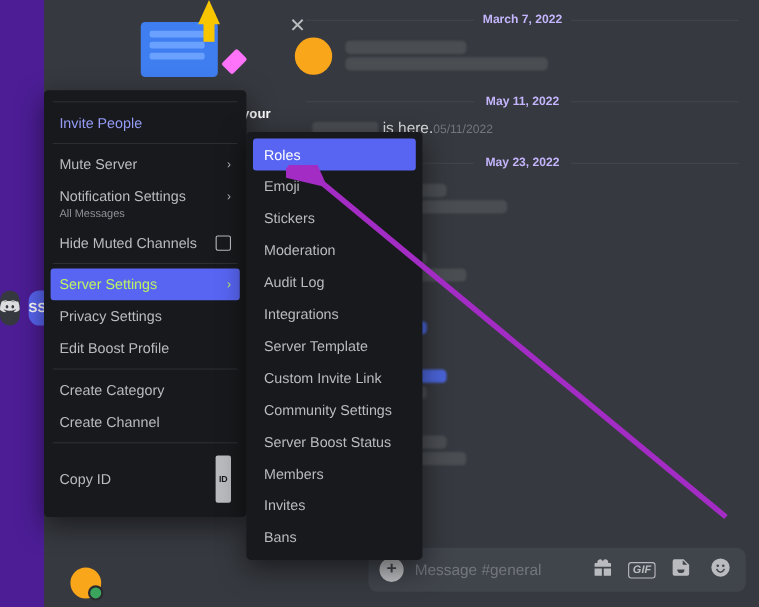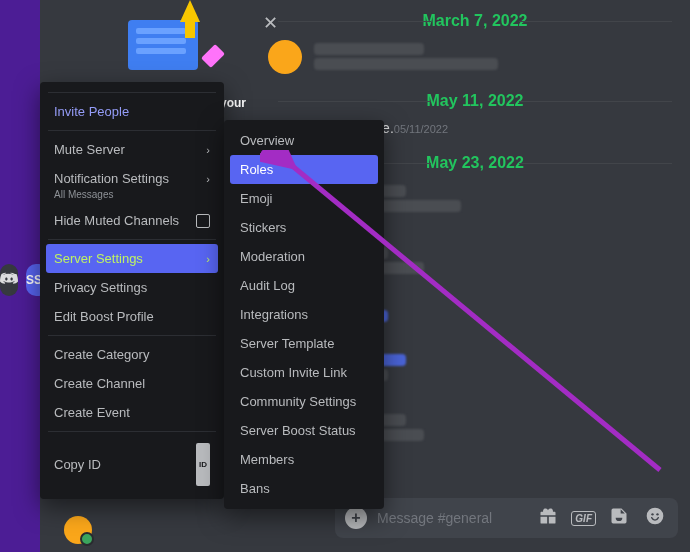--- a/index.html
+++ b/index.html
@@ -11,21 +11,21 @@
   .guild-blob.sel { background: #5865f2; color: #fff; border-radius: 10px; display:flex; align-items:center; justify-content:center; font-size: 12px; font-weight:600; }
   .guild-blob.dim { background: #2f3136; filter: blur(1px); }
   .guild-blob.red { background: #6b2b2b; }
   .guild-blob.add { background: #36393f; color:#3ba55d; font-size:20px; display:flex;align-items:center;justify-content:center; }
   .guild-blob.explore { background:#3ba55d; color:#fff; display:flex;align-items:center;justify-content:center; }
 
   .main { flex: 1; position: relative; background: #36393f; }
 
   
   .chat { position: absolute; inset: 0; padding-left: 220px; }
-  .date-div { text-align: center; font-size: 16px; font-weight: 600; color: #22c55e; margin: 12px 14px 6px; position: relative; }
+  .date-div { text-align: center; font-size: 11px; font-weight: 600; color: #c4b5fd; margin: 12px 14px 6px; position: relative; }
   .date-div::before, .date-div::after { content:""; position:absolute; top:50%; width: 38%; border-top:1px solid #42454a; }
   .date-div::before { left: 4px; }
   .date-div::after { right: 4px; }
   .msg { display:flex; align-items:flex-start; gap:12px; padding: 4px 8px 6px 8px; }
   .avatar { width: 34px; height: 34px; border-radius: 50%; background: #faa61a; flex-shrink:0; }
   .msg-body { flex:1; }
   .blurline { height: 12px; background: #4a4d52; border-radius: 4px; margin: 3px 0; filter: blur(1px); }
   .blurline.w30{width:30%;} .blurline.w50{width:50%;} .blurline.w20{width:20%;} .blurline.w15{width:15%;} .blurline.w25{width:25%;} .blurline.w40{width:40%;}
   .blurline.blue{ background:#4a64d8; }
   .sysline { color:#a3a6aa; font-size:14px; }
@@ -216,43 +216,40 @@
       <div class="item">
           <span>Edit Boost Profile</span>
         </div>
       <div class="sep"></div>
       <div class="item">
           <span>Create Category</span>
         </div>
       <div class="item">
           <span>Create Channel</span>
         </div>
-      <div class="item">
-          <span>Create Event</span>
-        </div>
       <div class="sep"></div>
       <div class="item">
           <span>Copy ID</span>
           <span class="idic">ID</span>
         </div>
     </div>
 
     <div class="subm" id="subm">
-        <div class="sitem">Overview</div>
         <div class="sitem hl">Roles</div>
         <div class="sitem">Emoji</div>
         <div class="sitem">Stickers</div>
         <div class="sitem">Moderation</div>
         <div class="sitem">Audit Log</div>
         <div class="sitem">Integrations</div>
         <div class="sitem">Server Template</div>
         <div class="sitem">Custom Invite Link</div>
         <div class="sitem">Community Settings</div>
         <div class="sitem">Server Boost Status</div>
         <div class="sitem">Members</div>
+        <div class="sitem">Invites</div>
         <div class="sitem">Bans</div>
       </div>
 
     <svg class="annot" style="left:220px; top:150px;" width="420" height="340">
       <defs>
           <marker id="ah" markerWidth="8" markerHeight="8" refX="2" refY="4" orient="auto">
             <path d="M8 0 L0 4 L8 8 z" fill="#a32cc4"></path>
           </marker>
         </defs>
       <line x1="400" y1="320" x2="30" y2="14" stroke="#a32cc4" stroke-width="5" marker-end="url(#ah)"></line>

